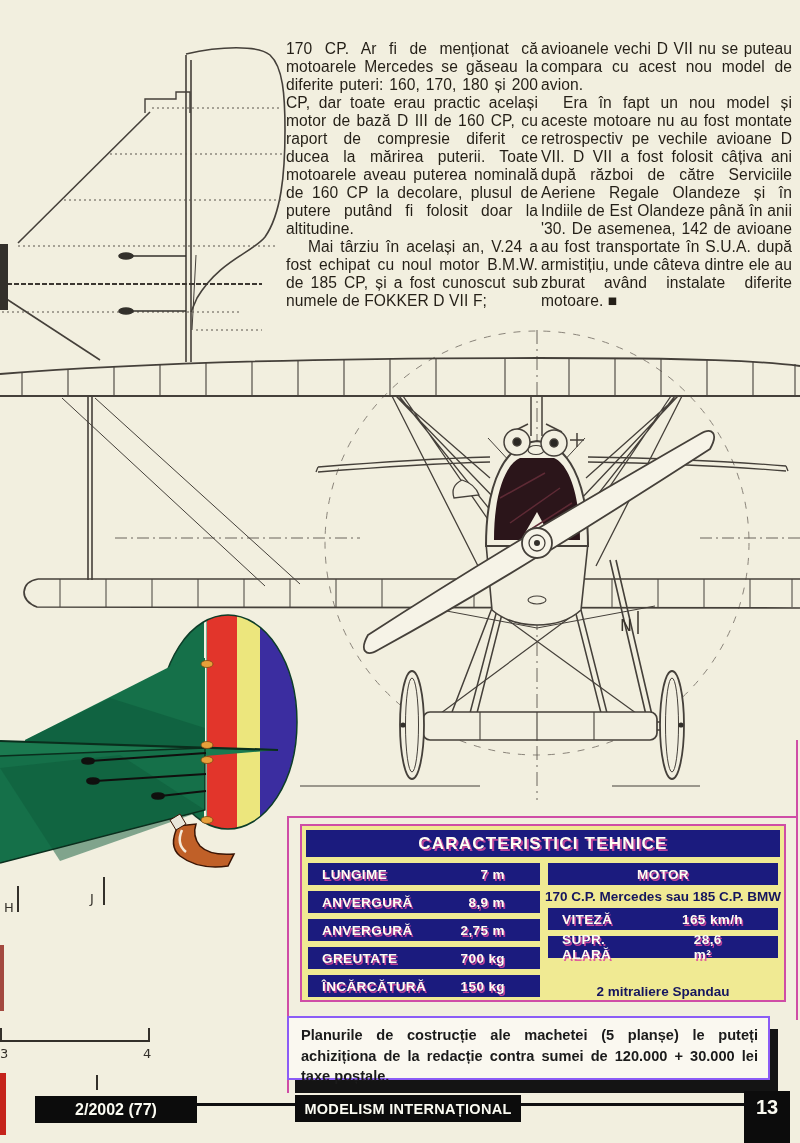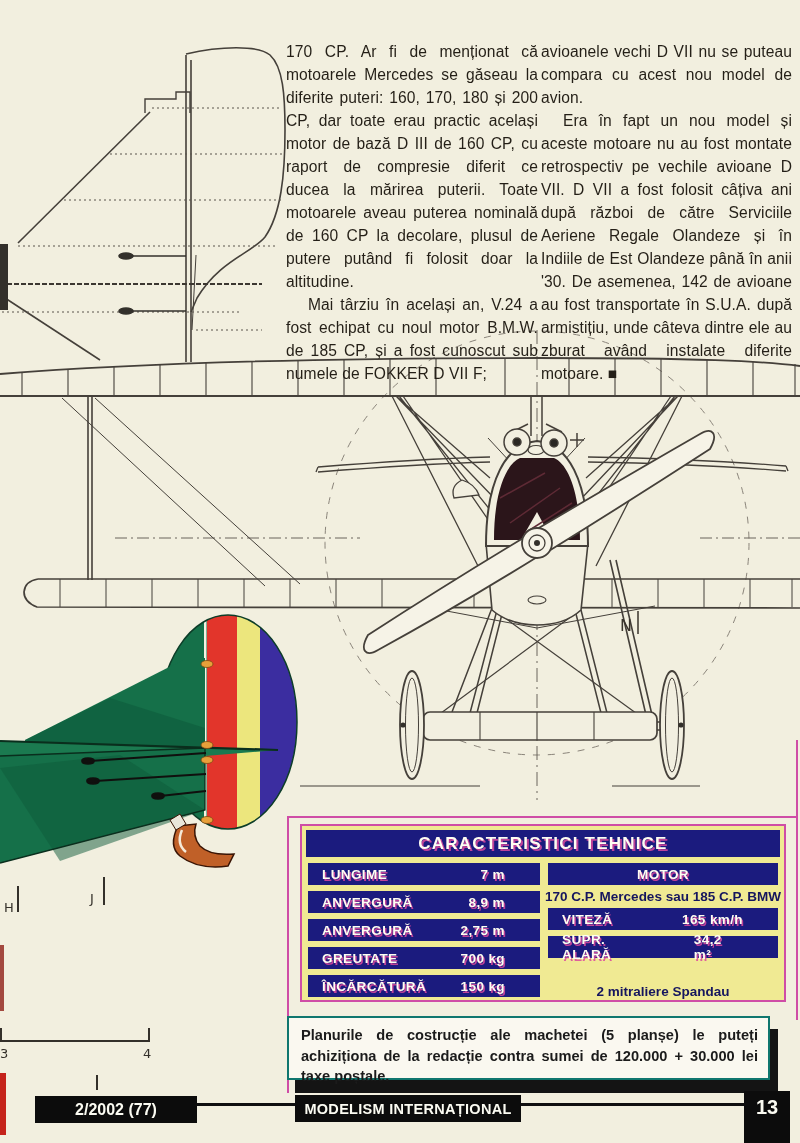--- a/index.html
+++ b/index.html
@@ -1,42 +1,42 @@
 <!DOCTYPE html>
 <html><head>
 <meta charset="utf-8">
 <style>
   html,body{margin:0;padding:0;background:#888;}
   .page{position:relative;width:800px;height:1143px;background:#f2efdf;overflow:hidden;
         font-family:"Liberation Sans",sans-serif;color:#211d15;}
   .abs{position:absolute;}
   svg{display:block;}
   
-  .col{position:absolute;width:252px;text-align:justify;font-size:15.6px;line-height:23px;
+  .col{position:absolute;width:252px;text-align:justify;font-size:15.6px;line-height:18px;
        color:#241f17;letter-spacing:.1px;}
   .col p{margin:0;}
   .col p.indent{text-indent:22px;}
   
   .spec-panel{position:absolute;left:300px;top:824px;width:486px;height:178px;
               background:#f0ea93;border:2px solid #cf4da6;box-sizing:border-box;}
   .spec-header{position:absolute;left:4px;top:4px;right:4px;height:27px;background:#1b1b7e;
                display:flex;align-items:center;justify-content:center;color:#fffdf2;
                font-weight:bold;font-size:17px;letter-spacing:1.2px;
                text-shadow:2px 2px 0 rgba(219,73,158,.85);}
   .spec-cell{position:absolute;background:#1b1b7e;color:#fffdf2;font-weight:bold;font-size:13.5px;
              letter-spacing:.4px;display:flex;align-items:center;
              text-shadow:1.5px 1.5px 0 rgba(219,73,158,.85);}
   .spec-cell .lbl{padding-left:14px;}
   .spec-cell .val{margin-left:auto;padding-right:35px;}
   .spec-cell.center{justify-content:center;}
   .spec-yellow-text{position:absolute;color:#15155e;font-weight:bold;font-size:13.5px;
                     display:flex;align-items:center;justify-content:center;}
   
   .note-box{position:absolute;left:287px;top:1016px;width:483px;height:64px;background:#faf8f0;
-            border:2px solid #0f766e;box-shadow:8px 13px 0 #141414;box-sizing:border-box;
+            border:2px solid #8b5cf6;box-shadow:8px 13px 0 #141414;box-sizing:border-box;
             padding:7px 10px 0 12px;font-weight:bold;font-size:14.6px;line-height:20.5px;
             color:#1b1b1b;text-align:justify;}
   
   .footer-rule{position:absolute;left:35px;top:1103px;width:755px;height:3px;background:#101010;}
   .footer-box{position:absolute;background:#0c0c0c;color:#fbfbf2;font-weight:bold;
               display:flex;align-items:center;justify-content:center;}
   .magenta{background:#cf4da6;}
   .lbl-small{position:absolute;font-size:13px;color:#34302a;font-family:"DejaVu Sans",sans-serif;}
   .tick{position:absolute;background:#34302a;}
 </style>
@@ -244,21 +244,21 @@
     </div>
     <div class="spec-yellow-text" style="left:242px;top:60px;width:238px;height:20px;">
       <span>170 C.P. Mercedes sau 185 C.P. BMW</span>
     </div>
     <div class="spec-cell" style="left:246px;top:82px;width:230px;height:22px;">
       <span class="lbl">VITEZĂ</span>
       <span class="val">165 km/h</span>
     </div>
     <div class="spec-cell" style="left:246px;top:110px;width:230px;height:22px;gap:36px;">
       <span class="lbl">SUPR. ALARĂ</span>
-      <span class="val">34,2 m²</span>
+      <span class="val">28,6 m²</span>
     </div>
     <div class="spec-yellow-text" style="left:246px;top:157px;width:230px;height:17px;">
       <span>2 mitraliere Spandau</span>
     </div>
   </div>
 
   <div class="lbl-small" style="left:4px;top:900px;">H</div>
   <div class="tick" style="left:17px;top:886px;width:2px;height:26px;"></div>
   <div class="lbl-small" style="left:90px;top:891px;">J</div>
   <div class="tick" style="left:103px;top:877px;width:2px;height:28px;"></div>

